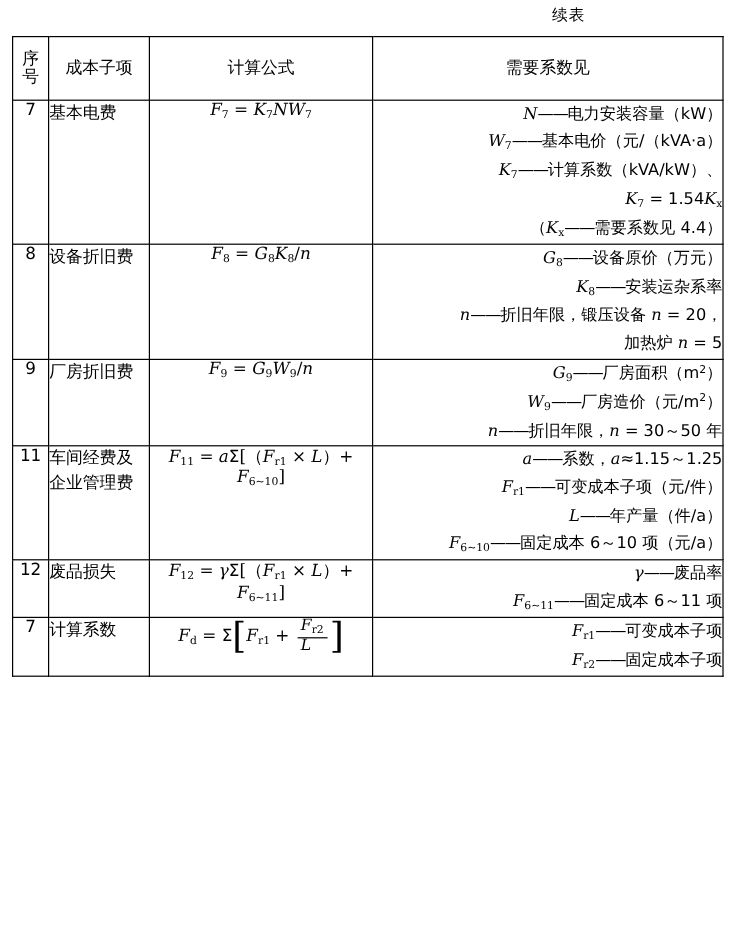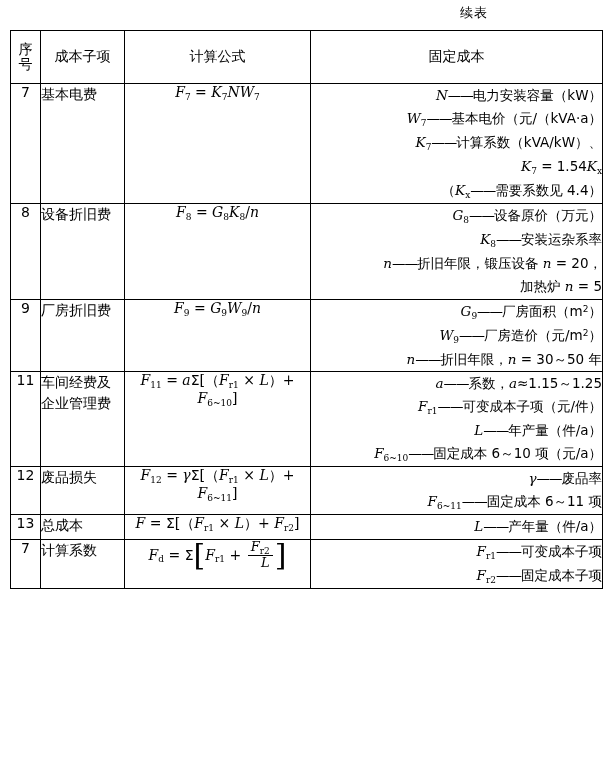--- a/index.html
+++ b/index.html
@@ -96,21 +96,21 @@
   }
   .sup {
     font-size: 9px;
     vertical-align: 0.5em;
     font-style: normal;
   }
   .dash { letter-spacing: -1px; }
   .frac {
     display: inline-block;
     vertical-align: middle;
-    text-align: right;
+    text-align: left;
     font-size: 13px;
     line-height: 1.15;
     margin: 0 2px;
   }
   .frac .num { display: block; border-bottom: 1px solid #000; padding: 0 3px; }
   .frac .den { display: block; padding: 0 3px; }
   .bigbr {
     display: inline-block;
     font-size: 30px;
     font-family: "DejaVu Serif", serif;
@@ -137,21 +137,21 @@
     <thead>
       <tr>
         <td>
           <div class="hdr-no">
             <div>序</div>
             <div>号</div>
           </div>
         </td>
         <td>成本子项</td>
         <td>计算公式</td>
-        <td>固定成本</td>
+        <td>需要系数见</td>
       </tr>
     </thead>
     <tbody>
         <tr>
           <td class="cell-no">7</td>
           <td class="cell-item">基本电费</td>
           <td class="cell-formula"><i class="v">F</i><span class="sub">7</span> = <i class="v">K</i><span class="sub">7</span><i class="v">NW</i><span class="sub">7</span></td>
           <td class="cell-meaning">
             <div class="mline"><i class="v">N</i><span class="dash">——</span>电力安装容量（kW）</div>
             <div class="mline"><i class="v">W</i><span class="sub">7</span><span class="dash">——</span>基本电价（元/（kVA·a）</div>
@@ -195,28 +195,20 @@
         <tr>
           <td class="cell-no">12</td>
           <td class="cell-item">废品损失</td>
           <td class="cell-formula"><i class="v">F</i><span class="sub">12</span> = <i class="v">γ</i><span class="sigma">Σ</span>[（<i class="v">F</i><span class="sub">r1</span> × <i class="v">L</i>）+ <i class="v">F</i><span class="sub">6~11</span>]</td>
           <td class="cell-meaning">
             <div class="mline"><i class="v">γ</i><span class="dash">——</span>废品率</div>
             <div class="mline"><i class="v">F</i><span class="sub">6~11</span><span class="dash">——</span>固定成本 6～11 项</div>
           </td>
         </tr>
         <tr>
-          <td class="cell-no">13</td>
-          <td class="cell-item">总成本</td>
-          <td class="cell-formula"><i class="v">F</i> = <span class="sigma">Σ</span>[（<i class="v">F</i><span class="sub">r1</span> × <i class="v">L</i>）+ <i class="v">F</i><span class="sub">r2</span>]</td>
-          <td class="cell-meaning">
-            <div class="mline"><i class="v">L</i><span class="dash">——</span>产年量（件/a）</div>
-          </td>
-        </tr>
-        <tr>
           <td class="cell-no">7</td>
           <td class="cell-item">计算系数</td>
           <td class="cell-formula"><i class="v">F</i><span class="sub">d</span> = <span class="sigma">Σ</span><span class="bigbr">[</span><i class="v">F</i><span class="sub">r1</span> + <span class="frac"><span class="num"><i class="v">F</i><span class="sub">r2</span></span><span class="den"><i class="v">L</i></span></span><span class="bigbr">]</span></td>
           <td class="cell-meaning">
             <div class="mline"><i class="v">F</i><span class="sub">r1</span><span class="dash">——</span>可变成本子项</div>
             <div class="mline"><i class="v">F</i><span class="sub">r2</span><span class="dash">——</span>固定成本子项</div>
           </td>
         </tr>
       </tbody>
   </table>

